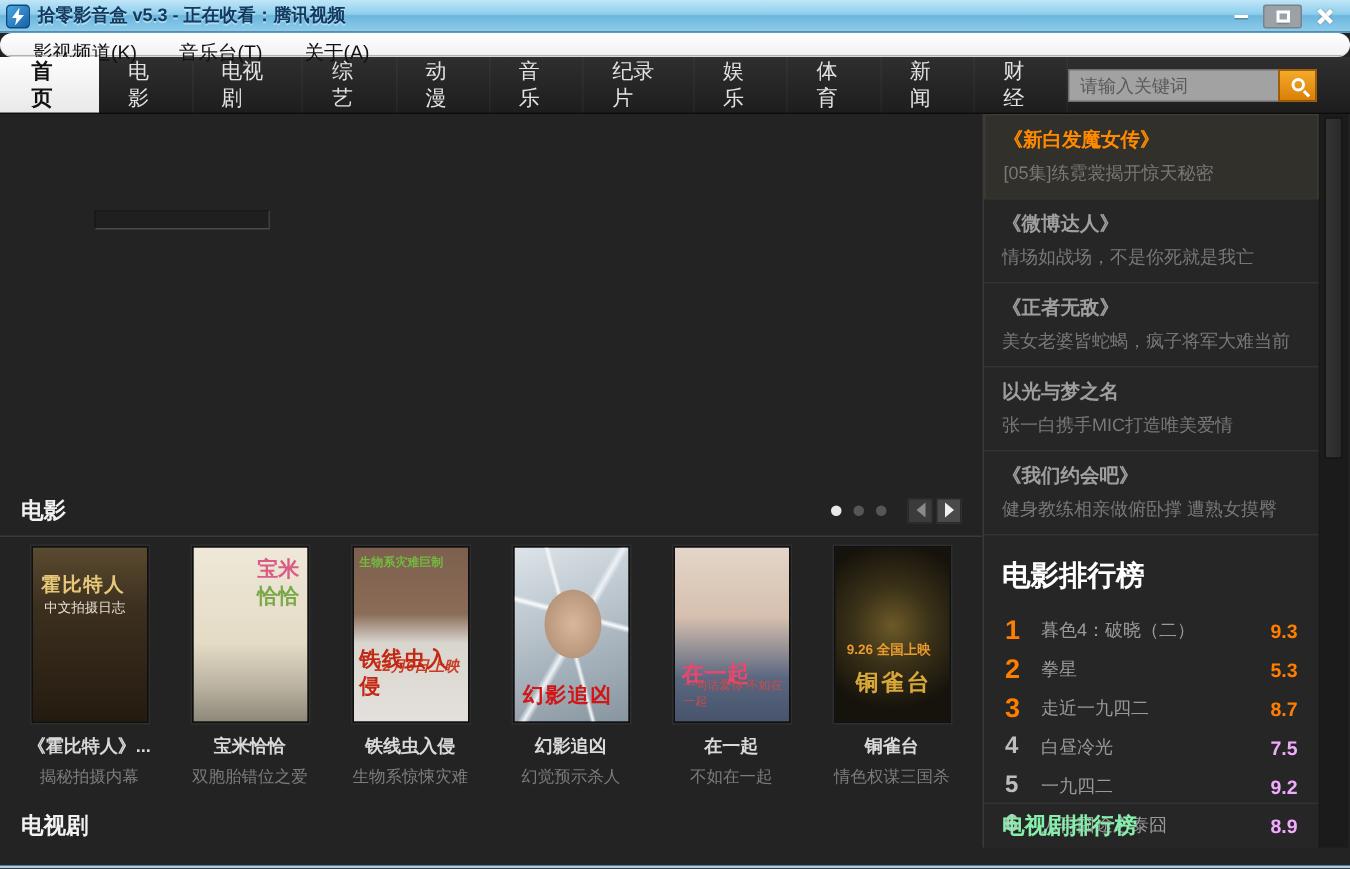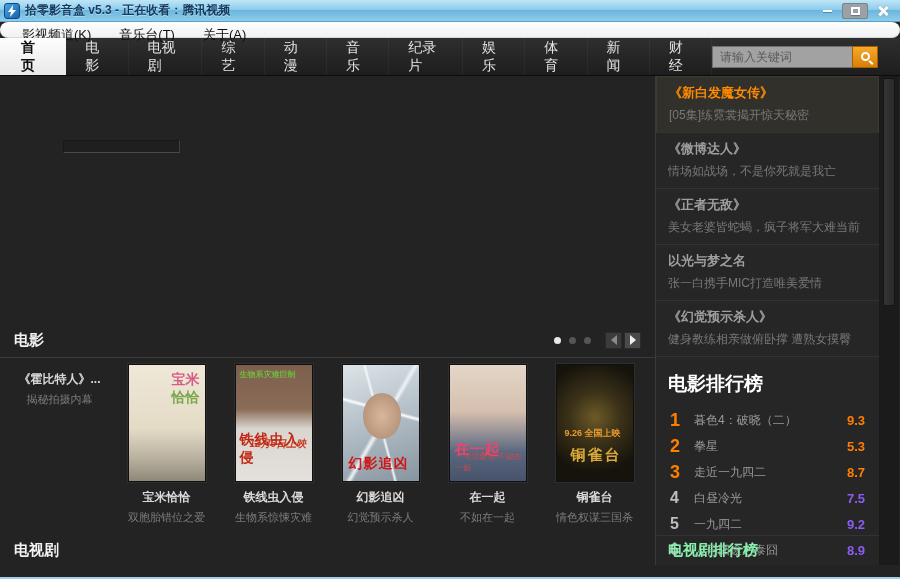--- a/index.html
+++ b/index.html
@@ -122,21 +122,21 @@
   .news-title { font-size:13px; font-weight:bold; color:#9f9f9f; }
   .news-item.hl .news-title { color:#ff8a00; }
   .news-sub { margin-top:5px; font-size:12px; color:#787878; white-space:nowrap; overflow:hidden; }
 
   .rank-sec { padding-top:10px; }
   .rank-head { font-size:19px; font-weight:bold; color:#ffffff; padding:4px 12px 10px 12px; }
   .rank-row { display:flex; align-items:center; padding:3px 14px 3px 14px; height:26px; cursor:pointer; }
   .rank-num { width:24px; font-size:16px; font-weight:bold; color:#bdbdbd; }
   .rank-row.top .rank-num { color:#ff7e00; font-size:18px; }
   .rank-title { flex:1; font-size:12px; color:#9a9a9a; white-space:nowrap; overflow:hidden; }
-  .rank-score { font-size:13px; font-weight:bold; color:#8b5cf6; }
+  .rank-score { font-size:13px; font-weight:bold; color:#f0abfc; }
   .rank-row.top .rank-score { color:#ff7e00; }
   .tvrank-head { position:absolute; bottom:0; left:0; right:0; height:30px; display:flex;
     align-items:center; padding:0 12px; border-top:1px solid #333; font-size:15px;
     font-weight:bold; color:#86efac; }
 </style>
 </head>
 <body>
 
 <div class="window">
 
@@ -206,20 +206,24 @@
             <div class="pg-btn next">
                 <span class="tri-r"></span>
               </div>
           </div>
         </div>
       </div>
       <div class="hr"></div>
 
       <div class="movie-row">
         <div class="movie-card">
+          <div class="poster p1">
+            <span class="l1">霍比特人</span>
+            <span class="l2">中文拍摄日志</span>
+          </div>
           <div class="cap-t">《霍比特人》...</div>
           <div class="cap-s">揭秘拍摄内幕</div>
         </div>
         <div class="movie-card">
           <div class="poster p2">
             <span class="l1">宝米</span>
             <span class="l2">恰恰</span>
           </div>
           <div class="cap-t">宝米恰恰</div>
           <div class="cap-s">双胞胎错位之爱</div>
@@ -276,21 +280,21 @@
         </div>
         <div class="news-item">
           <div class="news-title">《正者无敌》</div>
           <div class="news-sub">美女老婆皆蛇蝎，疯子将军大难当前</div>
         </div>
         <div class="news-item">
           <div class="news-title">以光与梦之名</div>
           <div class="news-sub">张一白携手MIC打造唯美爱情</div>
         </div>
         <div class="news-item">
-          <div class="news-title">《幻觉预示杀人》</div>
+          <div class="news-title">《我们约会吧》</div>
           <div class="news-sub">健身教练相亲做俯卧撑 遭熟女摸臀</div>
         </div>
       </div>
 
       <div class="rank-sec">
         <div class="rank-head">电影排行榜</div>
         <div class="rank-row top">
           <span class="rank-num">1</span>
           <span class="rank-title">暮色4：破晓（二）</span>
           <span class="rank-score">9.3</span>

